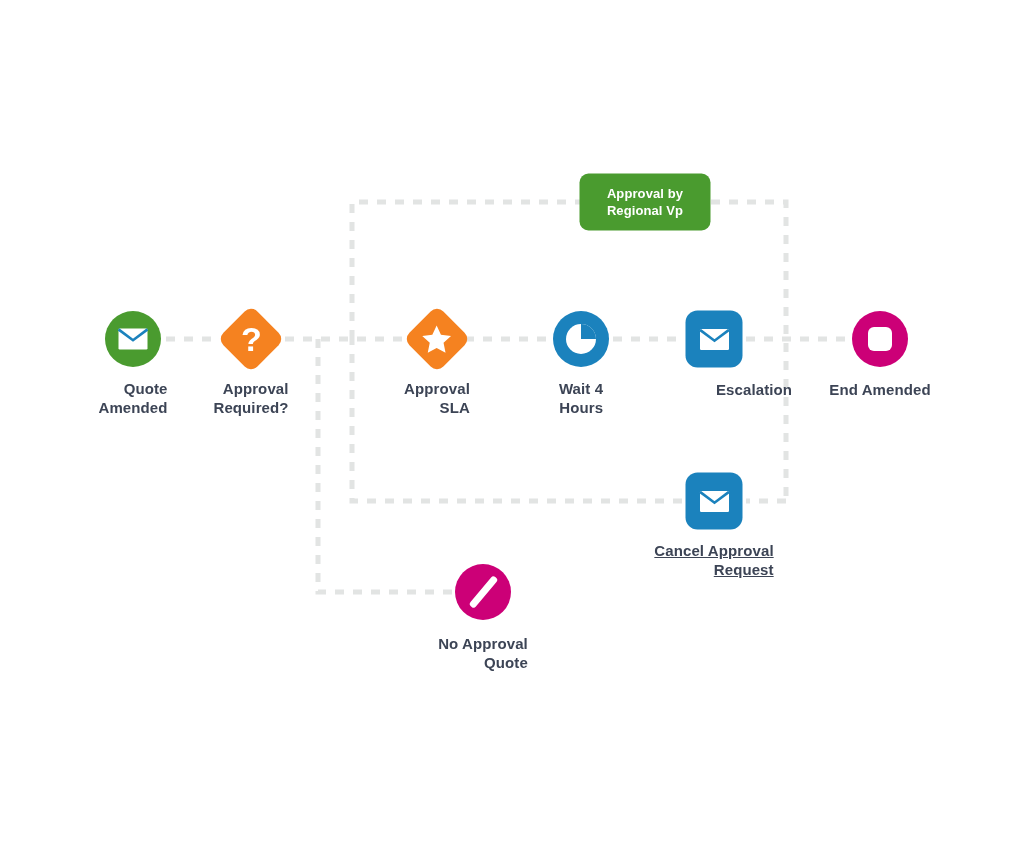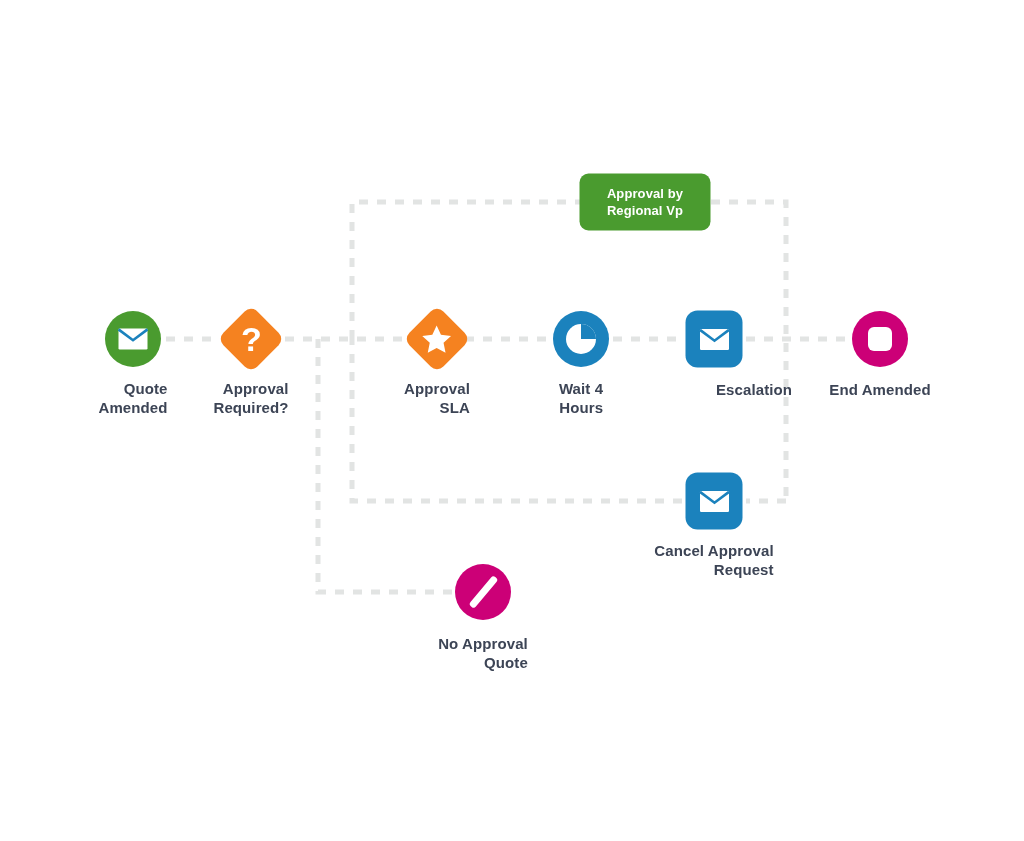--- a/index.html
+++ b/index.html
@@ -209,21 +209,21 @@
         <div class="node-shape shape-rsquare" style="background: rgb(27, 130, 189);">
           <span class="glyph">
             <svg width="30" height="24" viewBox="0 0 30 24">
               <rect x="0.5" y="1.5" width="29" height="21" rx="1.2" fill="#ffffff"></rect>
               <path d="M0.5 2.4 L15 13.2 L29.5 2.4" fill="none" stroke="#1b82bd" stroke-width="2.6"></path>
               <path d="M0.5 22 L10.6 12.2 M29.5 22 L19.4 12.2" fill="none" stroke="#ffffff" stroke-width="0"></path>
             </svg>
           </span>
         </div>
       </div>
-      <div class="node-label" style="left: 714px; top: 542px;">Cancel Approval
+      <div class="node-label" style="left: 714px; top: 542px; text-decoration: underline;">Cancel Approval
 Request</div>
       <div class="node" style="left: 483px; top: 592px;">
         <div class="node-shape shape-circle" style="background: rgb(204, 0, 119);">
           <span class="glyph">
             <span class="slash-bar"></span>
           </span>
         </div>
       </div>
       <div class="node-label" style="left: 483px; top: 635px;">No Approval
 Quote</div>

